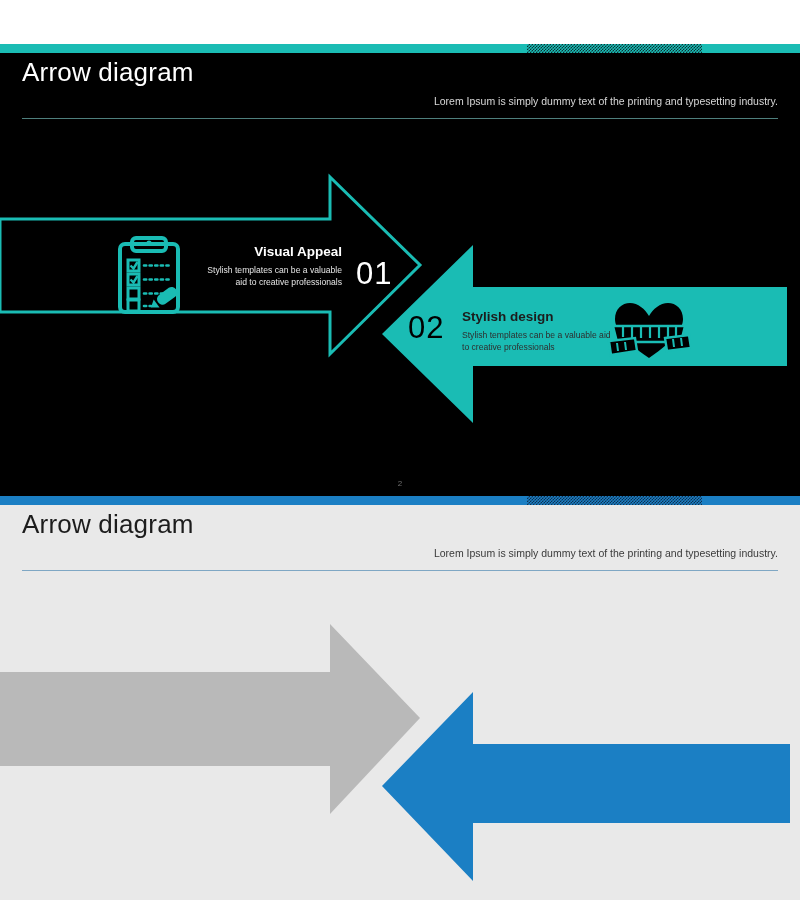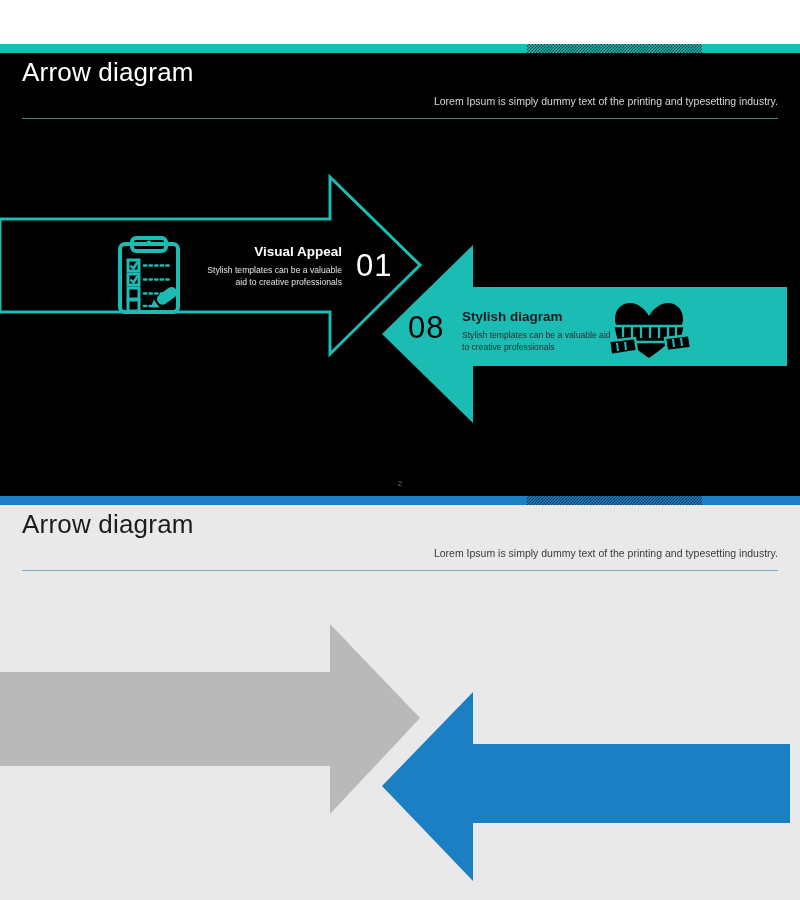--- a/index.html
+++ b/index.html
@@ -170,25 +170,25 @@
         <g transform="rotate(-36 52 62)">
           <rect x="44" y="56" width="22" height="11" rx="5" fill="#1abcb4"></rect>
           <polygon points="42,56.5 42,66.5 35,61.5" fill="#1abcb4"></polygon>
         </g>
       </svg>
     </div>
     <div class="block align-right" style="left:196px; top:200px; width:146px;">
       <p class="block-title t-white">Visual Appeal</p>
       <p class="block-desc t-dim-white">Stylish templates can be a valuable aid to  creative professionals</p>
     </div>
-    <div class="num t-white" style="left:356px; top:206px;">01</div>
-
-    <div class="num t-black-num" style="left:408px; top:268px;">08</div>
+    <div class="num t-white" style="left:356px; top:214px;">01</div>
+
+    <div class="num t-black-num" style="left:408px; top:268px;">02</div>
     <div class="block align-left" style="left:462px; top:265px; width:152px;">
-      <p class="block-title t-dark">Stylish diagram</p>
+      <p class="block-title t-dark">Stylish design</p>
       <p class="block-desc t-dim-dark">Stylish templates can be a valuable aid to  creative professionals</p>
     </div>
     <div class="icon" style="left:607px; top:255px;">
       <svg width="84" height="62" viewBox="0 0 84 62" xmlns="http://www.w3.org/2000/svg">
         <path d="M42 59 C14 40 8 28 8 20 C8 10 15 4 23 4 C31 4 38 10 42 17 C46 10 53 4 61 4 C69 4 76 10 76 20 C76 28 70 40 42 59 Z" fill="#000000"></path>
         <g fill="#000000" stroke="#1abcb4" stroke-width="2.4">
           <polygon points="6,27 78,27 74,43 10,43"></polygon>
         </g>
         <g stroke="#1abcb4" stroke-width="2.2">
           <line x1="16" y1="28" x2="16" y2="38"></line>

